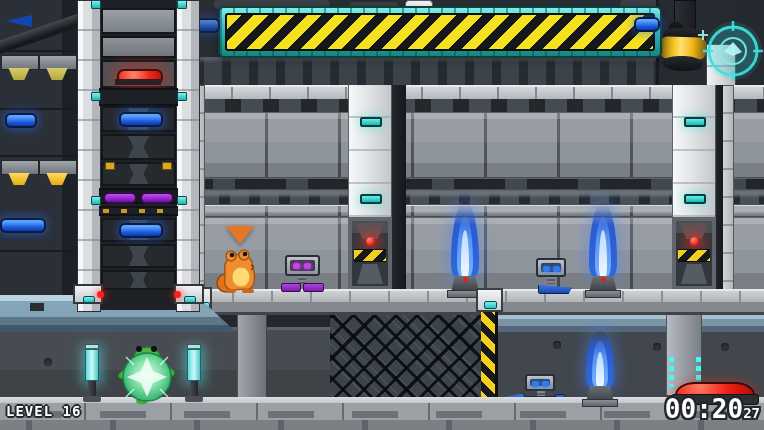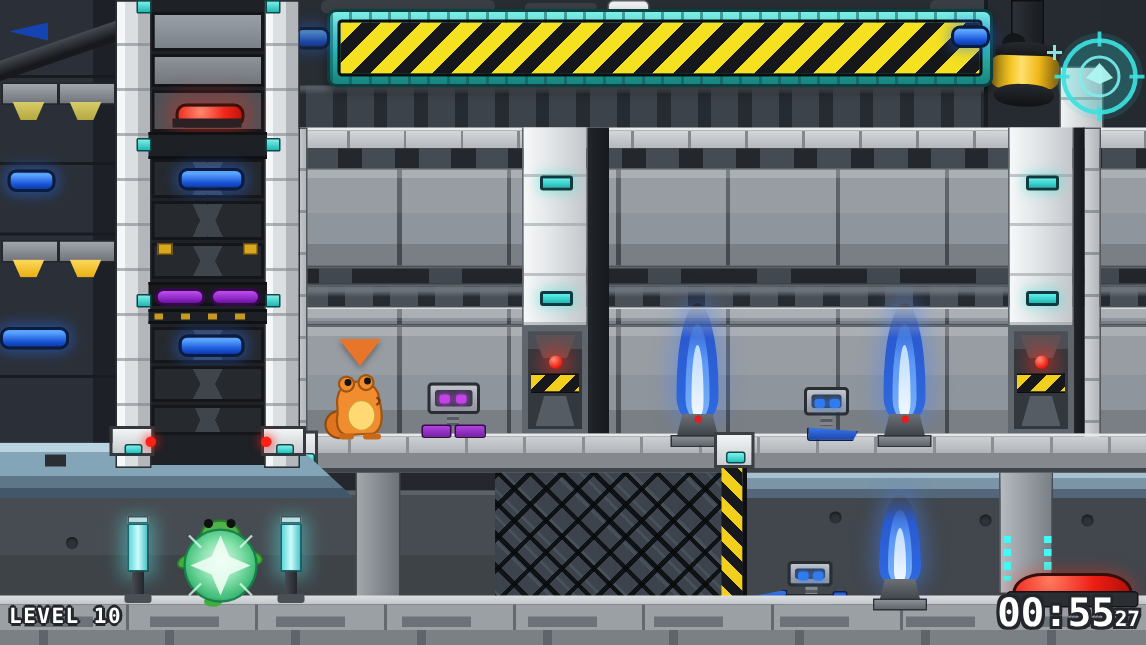--- a/index.html
+++ b/index.html
@@ -539,22 +539,22 @@
     <div class="flame-core" style="top:22px;height:36px"></div>
     <div class="nozzle" style="top:56px"></div>
     <div class="jet-base" style="top:69px"></div>
   </div>
 
   <div class="abs" id="red-button-floor">
     <div id="rbf-dome"></div>
     <div id="rbf-base"></div>
   </div>
 
-  <div class="abs" id="hud-level">LEVEL 10</div>
-  <div class="abs" id="hud-timer"><span id="timer-main">00:55</span><span id="timer-frac">27</span></div>
+  <div class="abs" id="hud-level">LEVEL 16</div>
+  <div class="abs" id="hud-timer"><span id="timer-main">00:20</span><span id="timer-frac">27</span></div>
 
   <svg class="abs" id="reticle" width="68" height="70" viewBox="0 0 68 70">
     <circle cx="36" cy="36" r="29" fill="rgba(46,216,216,.12)"></circle>
     <circle cx="36" cy="36" r="24" fill="rgba(46,216,216,.18)" stroke="#3ce2e0" stroke-width="3" opacity=".92"></circle>
     <circle cx="36" cy="36" r="13" fill="none" stroke="#7df0ec" stroke-width="2" opacity=".9"></circle>
     <path d="M36 6 V16 M36 56 V66 M6 36 H16 M56 36 H66" stroke="#3ce2e0" stroke-width="2.5" opacity=".9"></path>
     <path d="M36 27 l9 10 l-9 4 l-9 -4 Z" fill="#aef7f2" opacity=".95"></path>
     <path d="M1 20 h10 M6 15 v10" stroke="#9ff4ee" stroke-width="2" opacity=".9"></path>
   </svg>
 

